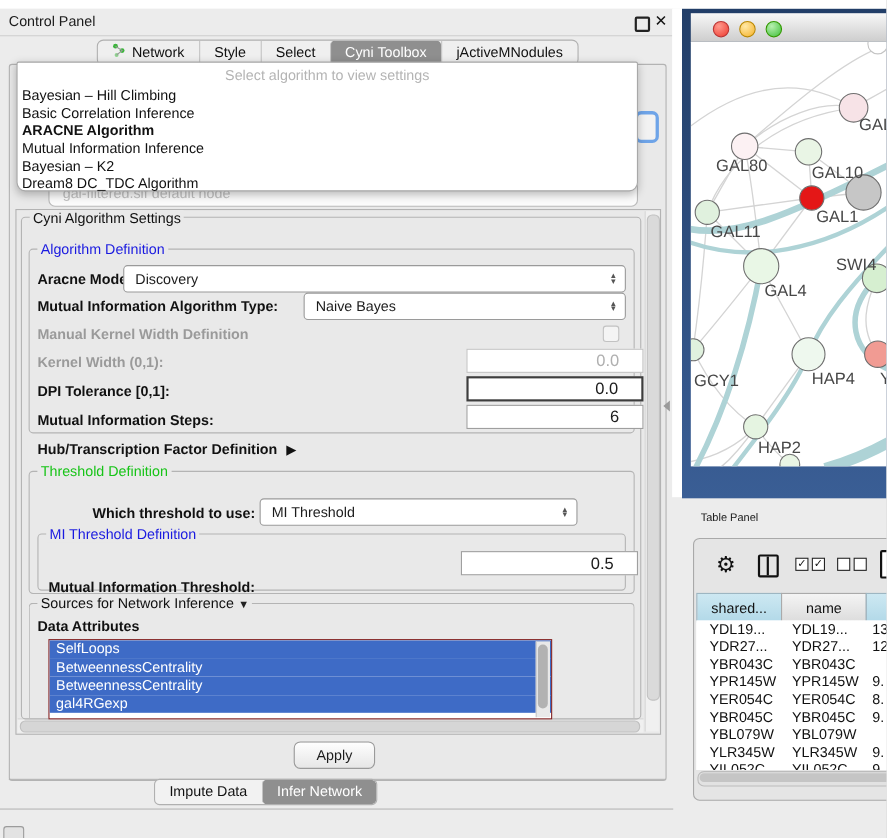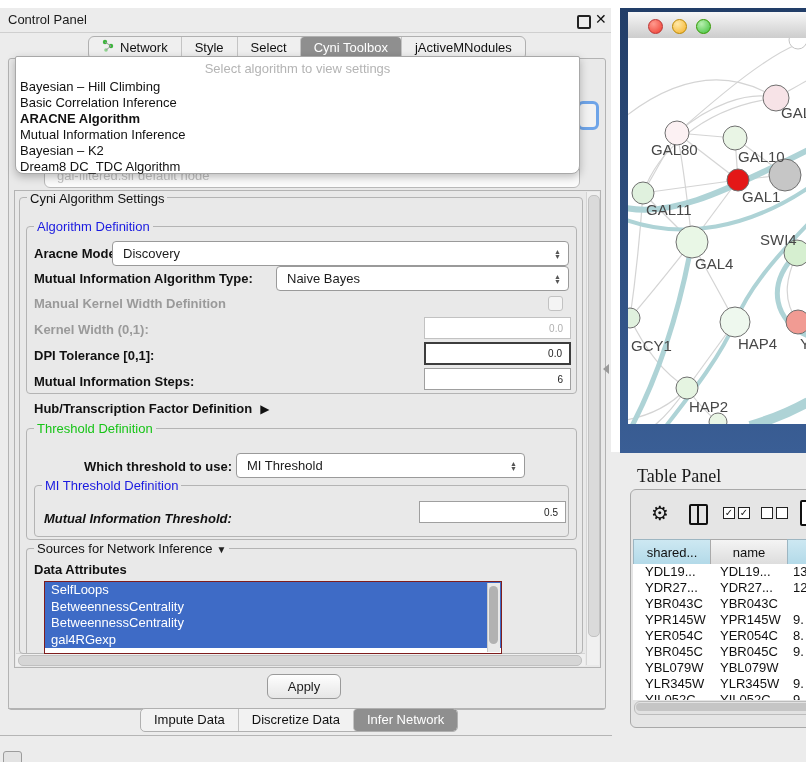--- a/index.html
+++ b/index.html
@@ -29,22 +29,22 @@
   
   #scrollpane{left:14px;top:190px;width:585px;height:476px;background:#e9e9e9;border:1px solid #b3b3b3;}
   .grp{position:absolute;border:1px solid #b4b4b4;border-radius:4px;}
   .grp-title{position:absolute;font-size:13px;background:#e9e9e9;padding:0 3px;white-space:nowrap;}
   .lbl{position:absolute;font-size:13px;font-weight:bold;color:#111;white-space:nowrap;}
   .lbl.dis{color:#9a9a9a;}
   .combo{position:absolute;background:#fff;border:1px solid #9a9a9a;border-radius:4px;font-size:13px;
          display:flex;align-items:center;padding-left:10px;box-shadow:inset 0 1px 0 #fff;}
   .spin{position:absolute;right:7px;top:50%;transform:translateY(-50%);display:flex;flex-direction:column;line-height:5px;
         font-size:7px;color:#555;}
-  .field{position:absolute;background:#fff;border:1px solid #9f9f9f;font-size:10px;display:flex;align-items:center;
-         justify-content:flex-end;padding-right:7px;}
+  .field{position:absolute;background:#fff;border:1px solid #9f9f9f;font-size:15px;display:flex;align-items:center;
+         justify-content:flex-end;padding-right:21px;}
   .field.dis{color:#b0b0b0;border-color:#c2c2c2;}
   .field.dark{border:2px solid #3d3d3d;}
   .checkbox{position:absolute;width:13px;height:13px;border:1px solid #c2c2c2;border-radius:3px;background:#f4f4f4;}
   .tri-right{display:inline-block;margin-left:8px;font-size:12px;color:#111;}
   .tri-down{display:inline-block;margin-left:4px;font-size:10px;color:#222;}
   
   #attr-list{left:44px;top:581px;width:456px;height:71px;background:#fff;border:1px solid #7f1d1d;overflow:hidden;}
   .attr-item{height:16.5px;background:#3e6bc6;color:#fff;font-size:13px;padding-left:6px;line-height:16.5px;}
   #attr-vscroll{position:absolute;right:1px;top:1px;width:12px;height:69px;background:#e9e9e9;border-left:1px solid #c9c9c9;}
   #attr-vthumb{position:absolute;left:1px;top:3px;width:9px;height:58px;background:#b2b2b2;border-radius:5px;}
@@ -66,21 +66,21 @@
   
   #net-window{left:620px;top:8px;width:186px;height:445px;background:linear-gradient(180deg,#223e68,#3a5e95);}
   #net-titlebar{left:8px;top:4px;width:178px;height:26px;background:linear-gradient(#f7f7f7,#cdcdcd);border-bottom:1px solid #999;}
   .light{position:absolute;top:7px;width:13px;height:13px;border-radius:50%;}
   #light-red{left:20px;background:radial-gradient(circle at 35% 30%,#ff9a8e,#ee3b2f);border:1px solid #b33;}
   #light-yellow{left:44px;background:radial-gradient(circle at 35% 30%,#ffe9a8,#f5b127);border:1px solid #b80;}
   #light-green{left:68px;background:radial-gradient(circle at 35% 30%,#b8f0b0,#3fbf3a);border:1px solid #390;}
   #net-content{left:8px;top:30px;width:178px;height:386px;background:#fff;overflow:hidden;}
   #net-content svg text{font-size:15px;fill:#474747;}
   
-  #table-panel-title{left:637px;top:466px;font-size:18px;color:#1a1a1a;font-family:Liberation Serif, serif;}
+  #table-panel-title{left:637px;top:466px;font-size:10px;color:#1a1a1a;}
   #table-panel{left:630px;top:489px;width:200px;height:237px;background:#e5e5e5;border:1px solid #a9a9a9;border-radius:6px;}
   #tp-toolbar{left:8px;top:14px;height:24px;display:flex;align-items:center;}
   #gear-icon{position:absolute;left:12px;top:-3px;font-size:20px;color:#111;}
   #col-icon{position:absolute;left:50px;top:0px;width:15px;height:17px;border:2px solid #111;border-radius:2px;}
   #col-icon div{position:absolute;left:6px;top:0;width:2px;height:17px;background:#111;}
   .cb{position:absolute;top:3px;width:10px;height:10px;border:1.5px solid #222;background:#fff;font-size:10px;line-height:10px;text-align:center;color:#111;}
   #cb1{left:84px;} #cb2{left:99px;} #cb3{left:122px;} #cb4{left:137px;}
   #doc-icon{position:absolute;left:161px;top:-4px;width:16px;height:22px;border:2px solid #111;border-radius:2px;background:#fff;}
   #tp-table{left:2px;top:49px;width:240px;}
   .th{position:absolute;top:0;height:25px;border:1px solid #9db6c2;background:linear-gradient(#cde8f2,#b2d9e8);
@@ -203,21 +203,21 @@
   <div class="abs combo" style="left:236px;top:453px;width:277px;height:23px;">
     <span>MI Threshold</span>
     <span class="spin">
         <span>▲</span>
         <span>▼</span>
       </span>
   </div>
 
   <div class="abs grp" style="left:34px;top:485px;width:533px;height:50px;"></div>
   <div class="abs grp-title" style="left:42px;top:478px;color:#1a1ae0;">MI Threshold Definition</div>
-  <div class="abs lbl" style="left:44px;top:511px;font-style:italic;">Mutual Information Threshold:</div>
+  <div class="abs lbl" style="left:44px;top:526px;">Mutual Information Threshold:</div>
   <div class="abs field" style="left:419px;top:501px;width:138px;height:20px;">0.5</div>
 
   <div class="abs grp" style="left:26px;top:548px;width:549px;height:104px;border-bottom:none;border-radius:4px 4px 0 0;"></div>
   <div class="abs grp-title" style="left:34px;top:541px;color:#111;">
     <span>Sources for Network Inference</span><span class="tri-down">▼</span>
   </div>
   <div class="abs lbl" style="left:34px;top:562px;">Data Attributes</div>
 
   <div class="abs" id="attr-list">
     <div class="attr-item">SelfLoops</div>
@@ -228,23 +228,20 @@
         <div id="attr-vthumb"></div>
       </div>
   </div>
 
   <div class="abs" id="apply-btn">Apply</div>
 
   <div class="abs" id="bottom-line"></div>
   <div class="abs" id="bottom-tabbar">
     <div class="tab">
         <span>Impute Data</span>
-      </div>
-    <div class="tab">
-        <span>Discretize Data</span>
       </div>
     <div class="tab sel">
         <span>Infer Network</span>
       </div>
   </div>
   <div class="abs" id="cp-bottom-edge"></div>
   <div class="abs" id="mini-icon"></div>
 
   <div class="abs" id="gap-strip"></div>
   <div class="abs" id="splitter-arrow"></div>

